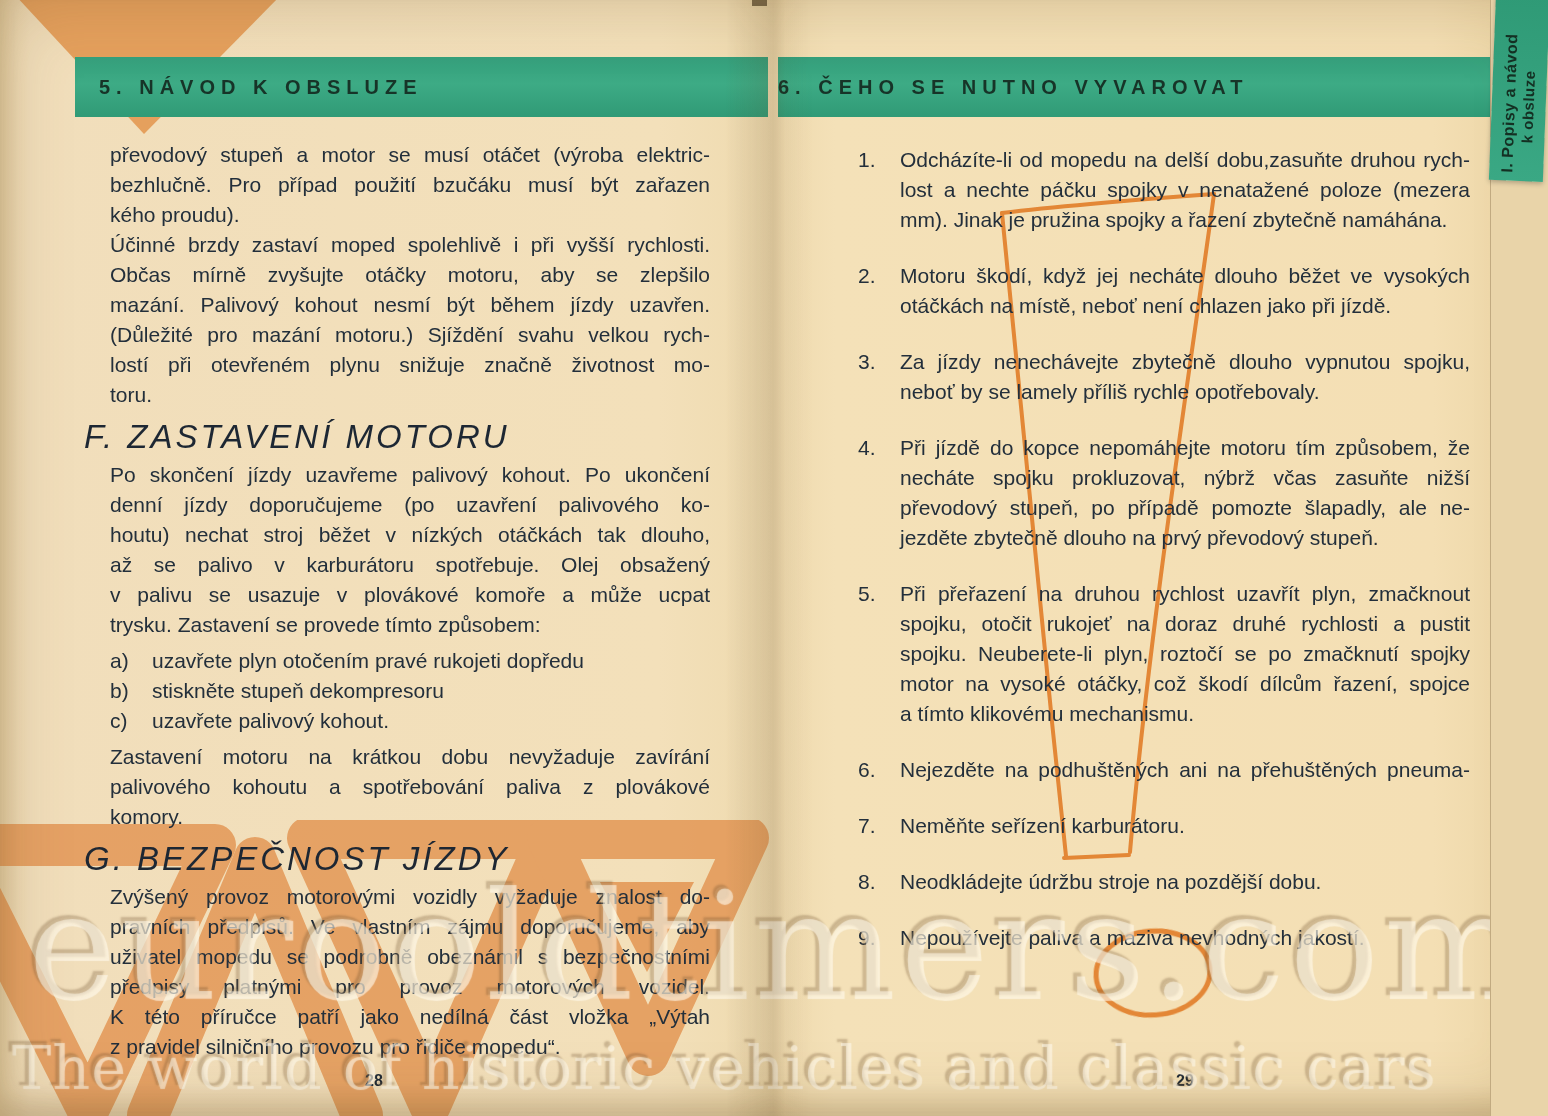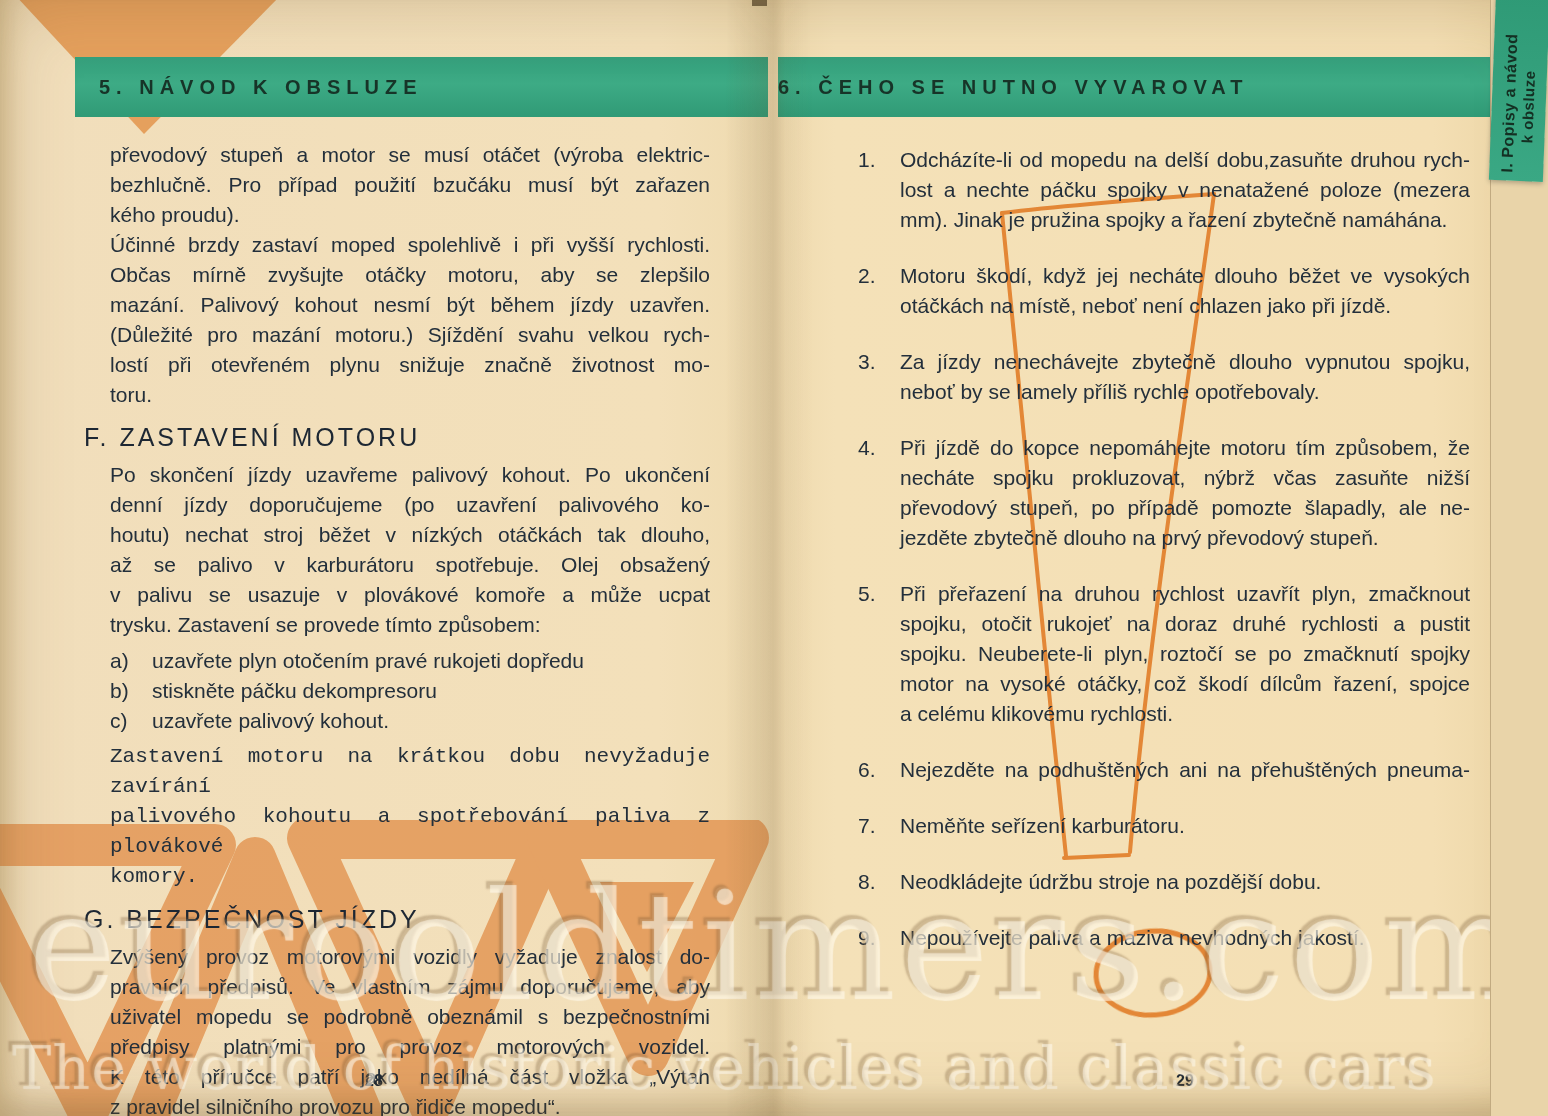--- a/index.html
+++ b/index.html
@@ -28,25 +28,25 @@
   .bar-title { font-weight:bold; font-size:20px; letter-spacing:6px; color:#173428; white-space:nowrap; }
   .bar-left  .bar-title { margin-left:24px; }
   .bar-right .bar-title { }
 
   
   .col { position:absolute; z-index:12; font-size:21px; line-height:30px; }
   .col-left { left:110px; top:140px; width:600px; }
   .col-right { left:858px; top:145px; width:612px; }
   .jline { text-align:justify; text-align-last:justify; }
   .jline.line-last { text-align-last:left; }
-  .sec-head { font-size:25px; letter-spacing:3px; color:#1d2733; margin:12px 0 8px -26px; white-space:nowrap; }
+  .sec-head { font-size:33px; letter-spacing:3px; color:#1d2733; margin:12px 0 8px -26px; white-space:nowrap;font-style:italic; }
   .abc { margin:6px 0 6px 0; }
   .abc-row { display:flex; }
   .abc-label { width:42px; flex:none; }
-  .closing { margin-top:4px;font-family:Liberation Mono, monospace; }
+  .closing { margin-top:4px; }
   .item { display:flex; margin-bottom:26px; }
   .item-num { width:42px; flex:none; }
   .item-lines { flex:1; min-width:0; }
 
   
   .pagenum { position:absolute; top:1072px; width:44px; text-align:center; font-weight:bold; font-size:16px; color:#1e2935; z-index:12; }
   .pagenum-left { left:352px; }
   .pagenum-right { left:1163px; }
 
   
@@ -123,21 +123,21 @@
         <div class="jline line-last">trysku. Zastavení se provede tímto způsobem:</div>
       </div>
 
     <div class="abc">
       <div class="abc-row">
         <span class="abc-label">a)</span>
         <span>uzavřete plyn otočením pravé rukojeti dopředu</span>
       </div>
       <div class="abc-row">
         <span class="abc-label">b)</span>
-        <span>stiskněte páčku dekompresoru</span>
+        <span>stiskněte stupeň dekompresoru</span>
       </div>
       <div class="abc-row">
         <span class="abc-label">c)</span>
         <span>uzavřete palivový kohout.</span>
       </div>
     </div>
 
     <div class="closing">
         <div class="jline">Zastavení motoru na krátkou dobu nevyžaduje zavírání</div>
         <div class="jline">palivového kohoutu a spotřebování paliva z plovákové</div>
@@ -187,21 +187,21 @@
           <div class="jline line-last">jezděte zbytečně dlouho na prvý převodový stupeň.</div>
         </div>
     </div>
     <div class="item">
       <span class="item-num">5.</span>
       <div class="item-lines">
           <div class="jline">Při přeřazení na druhou rychlost uzavřít plyn, zmačknout</div>
           <div class="jline">spojku, otočit rukojeť na doraz druhé rychlosti a pustit</div>
           <div class="jline">spojku. Neuberete-li plyn, roztočí se po zmačknutí spojky</div>
           <div class="jline">motor na vysoké otáčky, což škodí dílcům řazení, spojce</div>
-          <div class="jline line-last">a celému klikovému rychlosti.</div>
+          <div class="jline line-last">a tímto klikovému mechanismu.</div>
         </div>
     </div>
     <div class="item">
       <span class="item-num">6.</span>
       <div class="item-lines">
           <div class="jline">Nejezděte na podhuštěných ani na přehuštěných pneuma-</div>
         </div>
     </div>
     <div class="item">
       <span class="item-num">7.</span>

